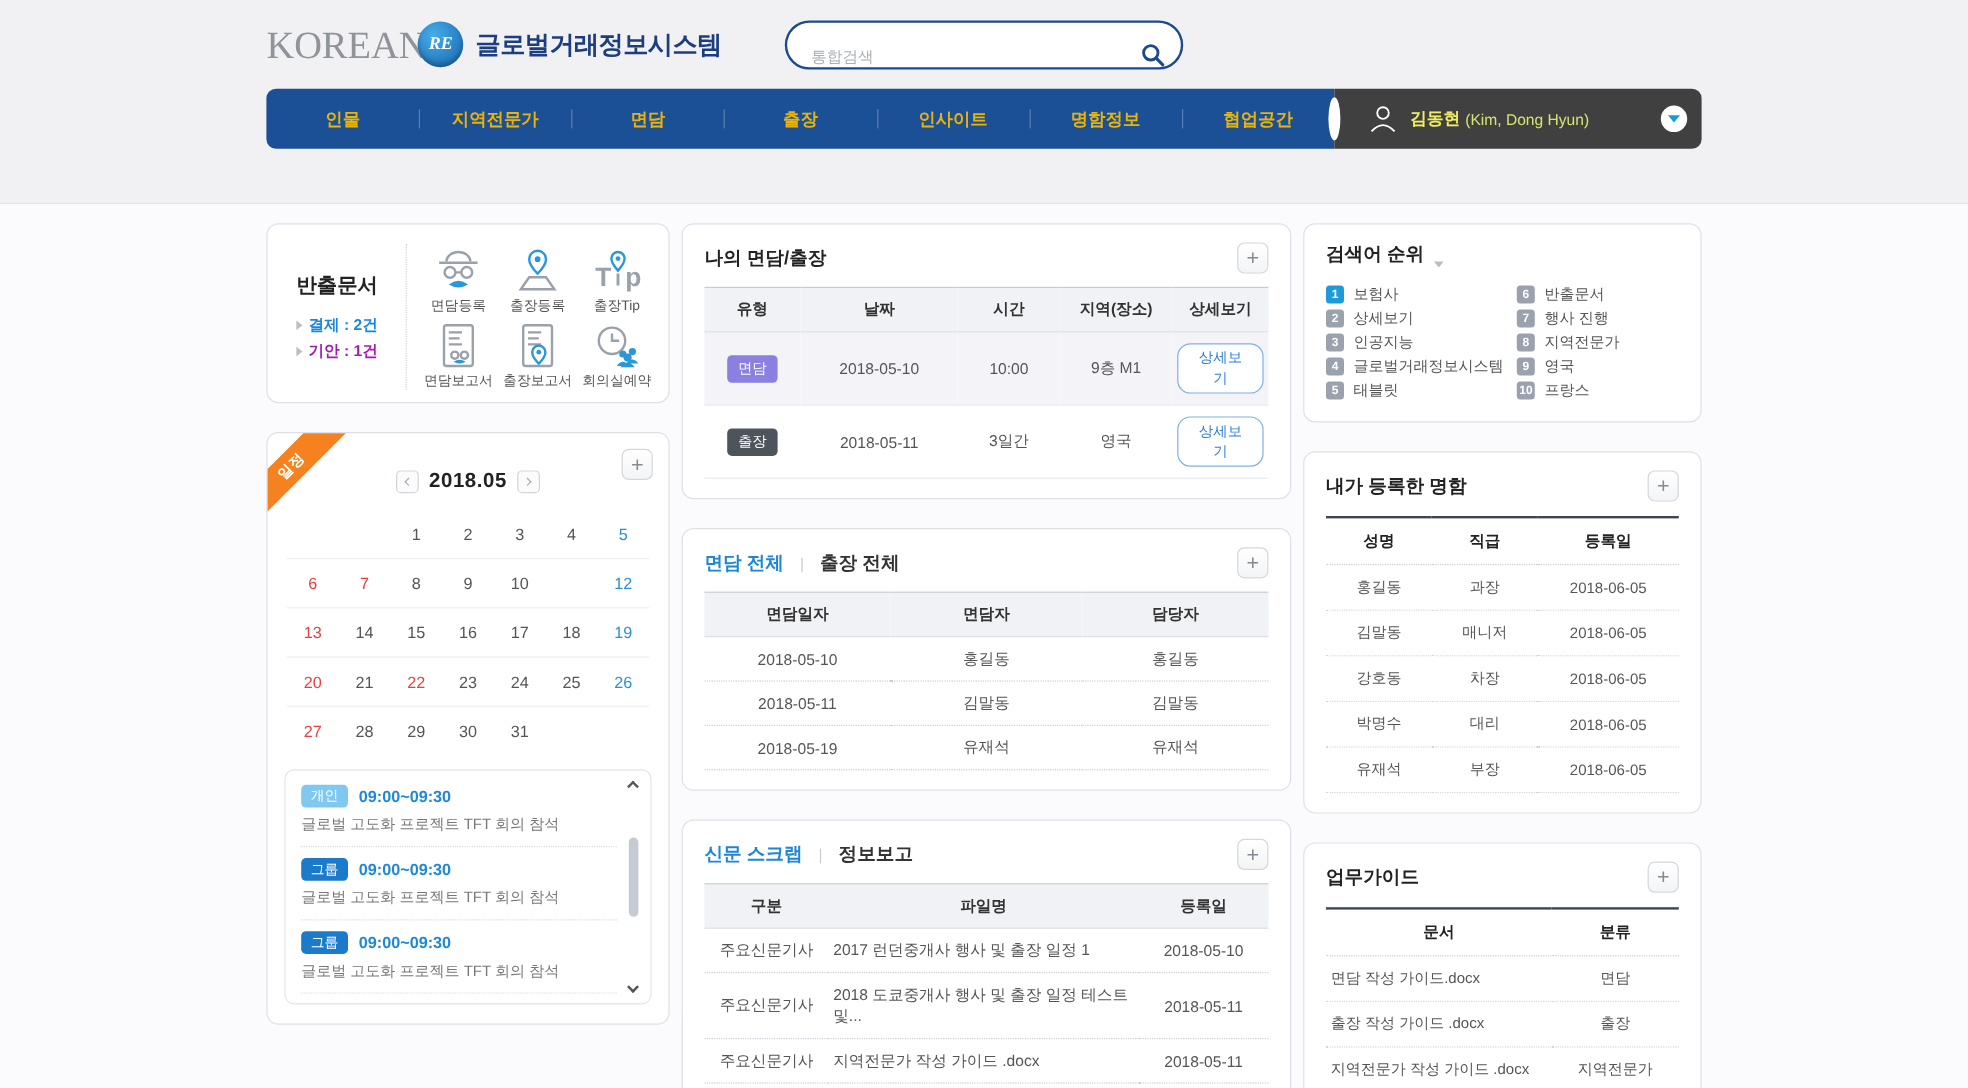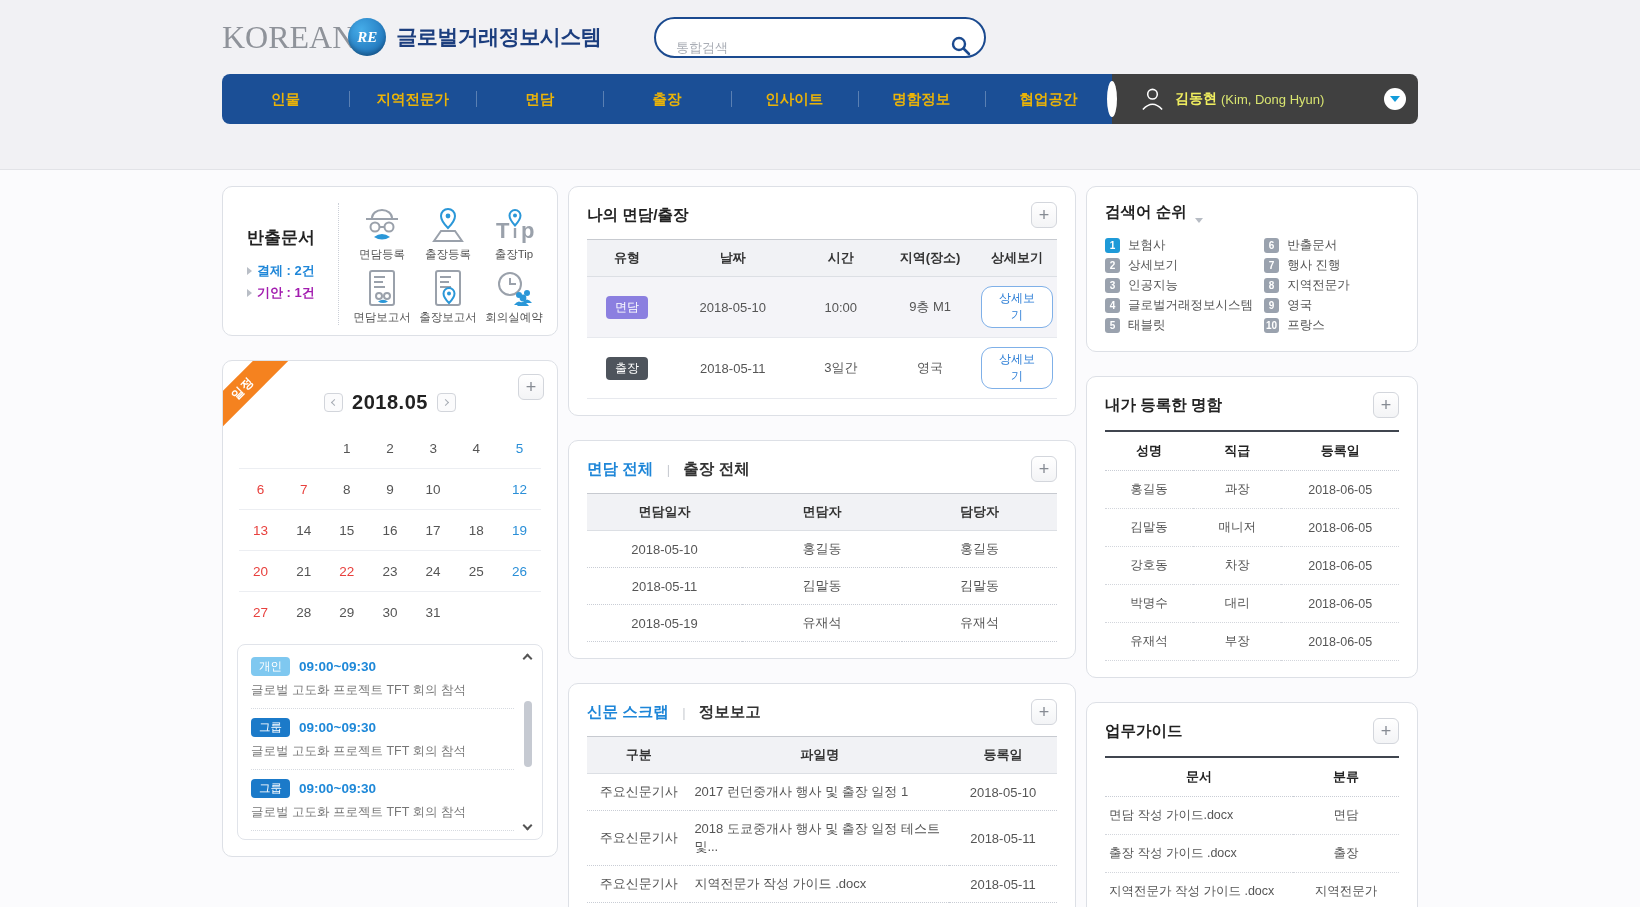--- a/index.html
+++ b/index.html
@@ -40,21 +40,21 @@
 .tri{width:0;height:0;border-top:4px solid transparent;border-bottom:4px solid transparent;border-left:5px solid #b9bec6}
 .exp-blue{color:#1e86d8}.exp-orange{color:#a21caf}
 .qgrid{flex:1;display:grid;grid-template-columns:repeat(3,1fr);padding:0 2px 0 10px;row-gap:4px}
 .q-item{display:flex;flex-direction:column;align-items:center;justify-content:flex-end;cursor:pointer}
 .q-label{font-size:11.5px;color:#555;margin-top:3px;white-space:nowrap}
 
 .ribbon{position:absolute;left:0;top:0;width:74px;height:74px;overflow:hidden;border-top-left-radius:10px;pointer-events:none}
 .ribbon span{position:absolute;display:block;width:104px;transform:rotate(-45deg);background:#f5821f;color:#fff;text-align:center;left:-32px;top:15px;font-size:12px;font-weight:bold;padding:4px 0;letter-spacing:1px}
 .cal-plus{position:absolute;top:13px;right:13px}
 .cal-head{display:flex;align-items:center;justify-content:center;gap:9px;margin-top:30px}
-.cal-title{font-size:20px;font-weight:bold;color:#222;letter-spacing:.5px}
+.cal-title{font-size:17px;font-weight:bold;color:#222;letter-spacing:.5px}
 .cal-nav{width:19px;height:19px;border:1px solid #d2d5db;border-radius:4px;background:#fbfbfc;position:relative;cursor:pointer;padding:0}
 .cal-nav i{position:absolute;left:7px;top:6px;width:5px;height:5px;border-top:1.5px solid #a6abb3;border-left:1.5px solid #a6abb3}
 .cal-nav.prev i{transform:rotate(-45deg)}
 .cal-nav.next i{transform:rotate(135deg);left:5px}
 .cal-grid{margin:14px 16px 0}
 .cal-week{display:grid;grid-template-columns:repeat(7,1fr);border-bottom:1px solid #eceef2}
 .cal-week:last-child{border-bottom:none}
 .cal-day{height:40px;display:flex;align-items:center;justify-content:center;font-size:13.5px;color:#555;cursor:pointer;position:relative}
 .cal-day[data-k="sun"],.cal-day[data-k="hol"]{color:#e8403d}
 .cal-day[data-k="sat"]{color:#2a8fd8}

